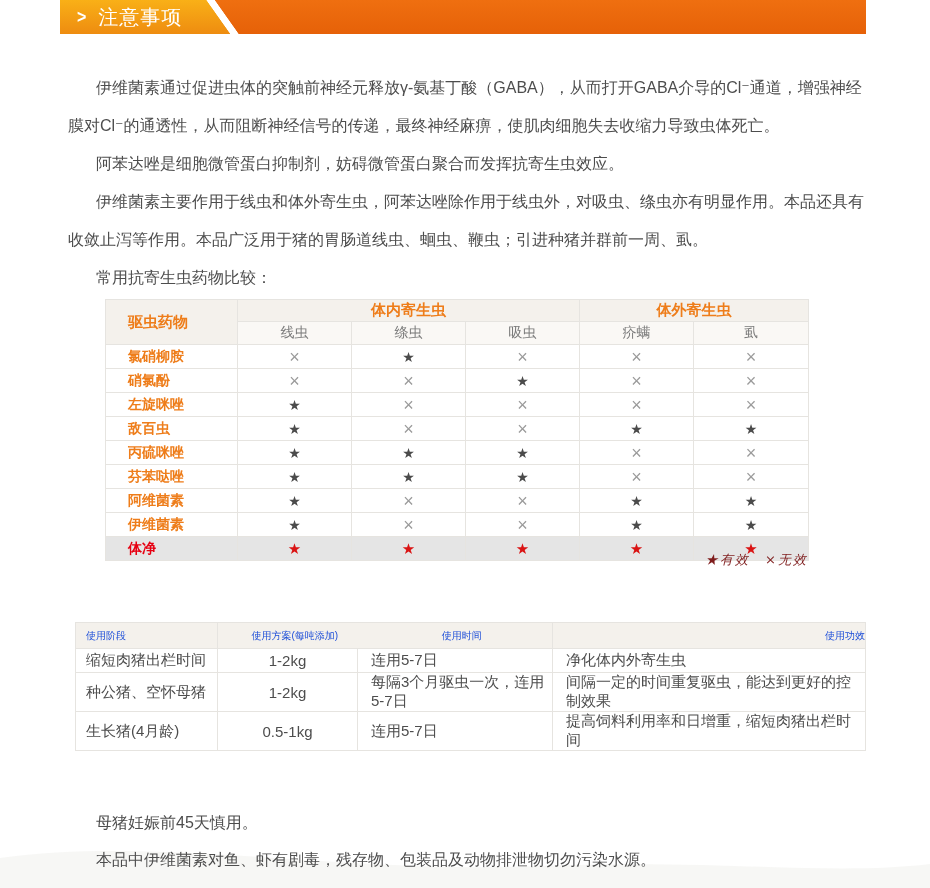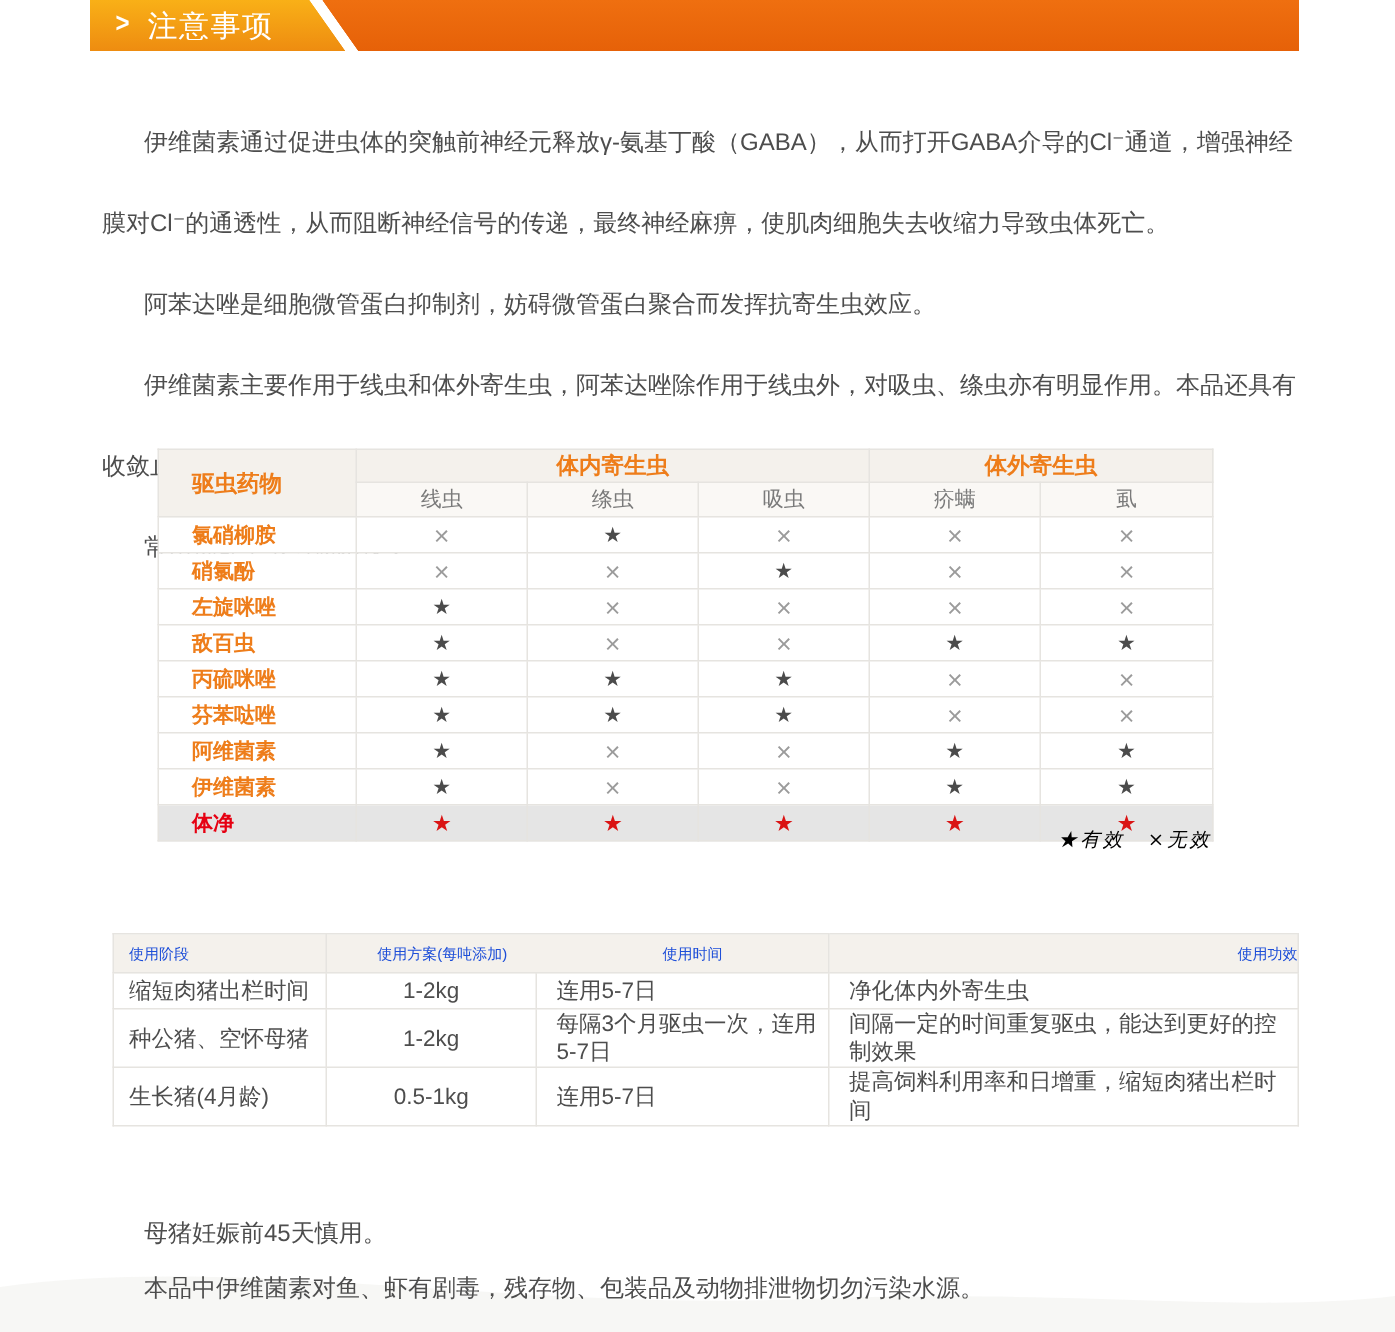--- a/index.html
+++ b/index.html
@@ -25,21 +25,21 @@
   }
   .banner .banner-label{
     position:absolute;left:17px;top:0;height:34px;
     display:flex;align-items:center;gap:11px;
     color:#ffffff;font-size:20px;font-weight:500;letter-spacing:1px;
   }
   .banner .chev{font-size:16px;font-weight:700;transform:scaleY(1.15);}
 
   
   .para-block{position:absolute;left:68px;top:69px;width:802px;}
-  .para-block p{margin:0;font-size:16px;line-height:54px;color:#4d4d4d;text-indent:28px;}
+  .para-block p{margin:0;font-size:16px;line-height:38px;color:#4d4d4d;text-indent:28px;}
   .note-para{position:absolute;left:96px;font-size:16px;line-height:22px;color:#4d4d4d;margin:0;}
   #note-p1{top:812px;}
   #note-p2{top:849px;}
 
   
   table{border-collapse:collapse;table-layout:fixed;}
   #cmp-table{position:absolute;left:105px;top:299px;width:703px;font-size:14px;}
   #cmp-table th,#cmp-table td{border:1px solid #e6e4e0;padding:0;}
   #cmp-table .h-drug{
     background:#f4f1ec;color:#ee7d1a;font-weight:700;font-size:15px;
@@ -51,21 +51,21 @@
   #cmp-table td.drug{color:#ee7d1a;font-weight:700;text-align:left;padding-left:22px;}
   #cmp-table td.star{color:#4b4b4b;font-size:14px;}
   #cmp-table td.cross{color:#9b9b9b;font-size:18px;line-height:1;}
   #cmp-table tr.hl td{background:#e5e5e5;}
   #cmp-table td.net{color:#e60012;}
   #cmp-table td.red{color:#da1414;font-size:15px;}
 
   .legend{
     position:absolute;left:105px;top:551px;width:703px;text-align:right;
     font-family:"DejaVu Serif","Liberation Serif",serif;font-style:italic;
-    font-size:13px;color:#000000;letter-spacing:2px;
+    font-size:13px;color:#7f1d1d;letter-spacing:2px;
   }
 
   
   #use-table{position:absolute;left:75px;top:622px;width:790px;font-size:15px;}
   #use-table th,#use-table td{border:1px solid #e6e4e0;padding:0;}
   #use-table th{background:#f4f1ec;color:#1d4ed8;font-weight:400;font-size:10px;height:25px;text-align:left;}
   #use-table th.th0{padding-left:10px;}
   #use-table th.th-merged{padding:0;}
   #use-table .merged-wrap{display:flex;}
   #use-table .merged-wrap span:first-child{width:46%;text-align:center;}
@@ -93,21 +93,21 @@
     <div class="seg-dark"></div>
     <div class="banner-label">
       <span class="chev">&gt;</span>
       <span>药理作用</span>
     </div>
   </div>
 
   <div class="para-block">
     <p>伊维菌素通过促进虫体的突触前神经元释放γ-氨基丁酸（GABA），从而打开GABA介导的Cl⁻通道，增强神经膜对Cl⁻的通透性，从而阻断神经信号的传递，最终神经麻痹，使肌肉细胞失去收缩力导致虫体死亡。</p>
     <p>阿苯达唑是细胞微管蛋白抑制剂，妨碍微管蛋白聚合而发挥抗寄生虫效应。</p>
-    <p>伊维菌素主要作用于线虫和体外寄生虫，阿苯达唑除作用于线虫外，对吸虫、绦虫亦有明显作用。本品还具有收敛止泻等作用。本品广泛用于猪的胃肠道线虫、蛔虫、鞭虫；肺线虫和猪体表的疥螨、虱。</p>
+    <p>伊维菌素主要作用于线虫和体外寄生虫，阿苯达唑除作用于线虫外，对吸虫、绦虫亦有明显作用。本品还具有收敛止泻等作用。本品广泛用于猪的胃肠道线虫、蛔虫、鞭虫；引进种猪并群前一周、虱。</p>
     <p>常用抗寄生虫药物比较：</p>
   </div>
 
   <table id="cmp-table">
     <colgroup>
       <col style="width:132px">
         <col style="width:114px">
         <col style="width:114px">
       <col style="width:114px">
         <col style="width:114px">

